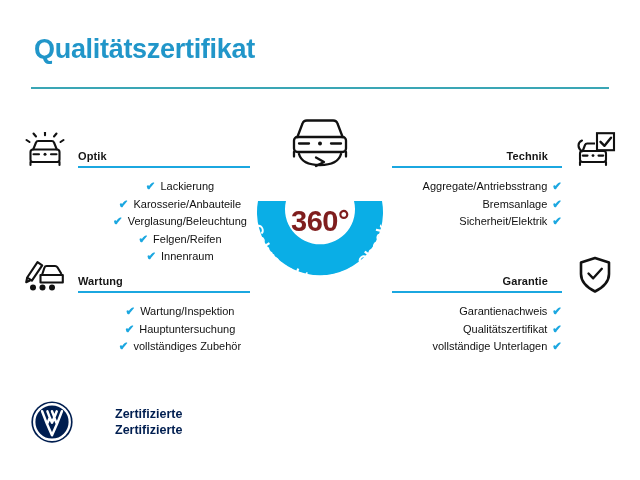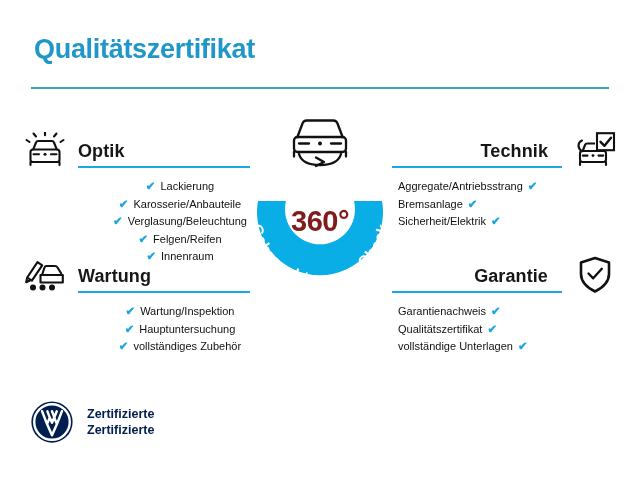--- a/index.html
+++ b/index.html
@@ -53,21 +53,21 @@
 
   .block { position: relative; }
 
   .block-head {
     position: relative;
     height: 40px;
   }
   .head-text {
     position: absolute;
     bottom: 8px;
-    font-size: 18px;
+    font-size: 11px;
     font-weight: bold;
     color: #161616;
     letter-spacing: 0.1px;
     white-space: nowrap;
   }
   .head-rule {
     position: absolute;
     bottom: 2px;
     height: 2px;
     background: #1ba7e0;
@@ -76,21 +76,21 @@
   
   .col-left .head-text { left: 56px; }
   .col-left .head-rule { left: 56px; right: 32px; }
   .col-left .icon-box  { left: 0px; }
   .col-left .list      { padding-left: 56px; text-align: center; }
 
   
   .col-right .head-text { right: 70px; }
   .col-right .head-rule { right: 56px; left: 34px; }
   .col-right .icon-box  { right: 0px; }
-  .col-right .list      { padding-right: 56px; text-align: left; }
+  .col-right .list      { padding-right: 56px; text-align: right; }
 
   .icon-box {
     position: absolute;
     top: 0px;
     width: 46px;
     height: 40px;
     display: flex;
     align-items: center;
     justify-content: center;
   }
@@ -141,20 +141,21 @@
     letter-spacing: -0.5px;
   }
 
   
   .footer {
     position: absolute;
     left: 30px;
     top: 400px;
     display: flex;
     align-items: center;
+    gap: 28px;
   }
   .vw-mark { width: 44px; height: 44px; }
   .footer-text {
     margin-left: 13px;
     font-size: 12.5px;
     line-height: 16px;
     font-weight: bold;
     color: #001e50;
     white-space: nowrap;
   }

